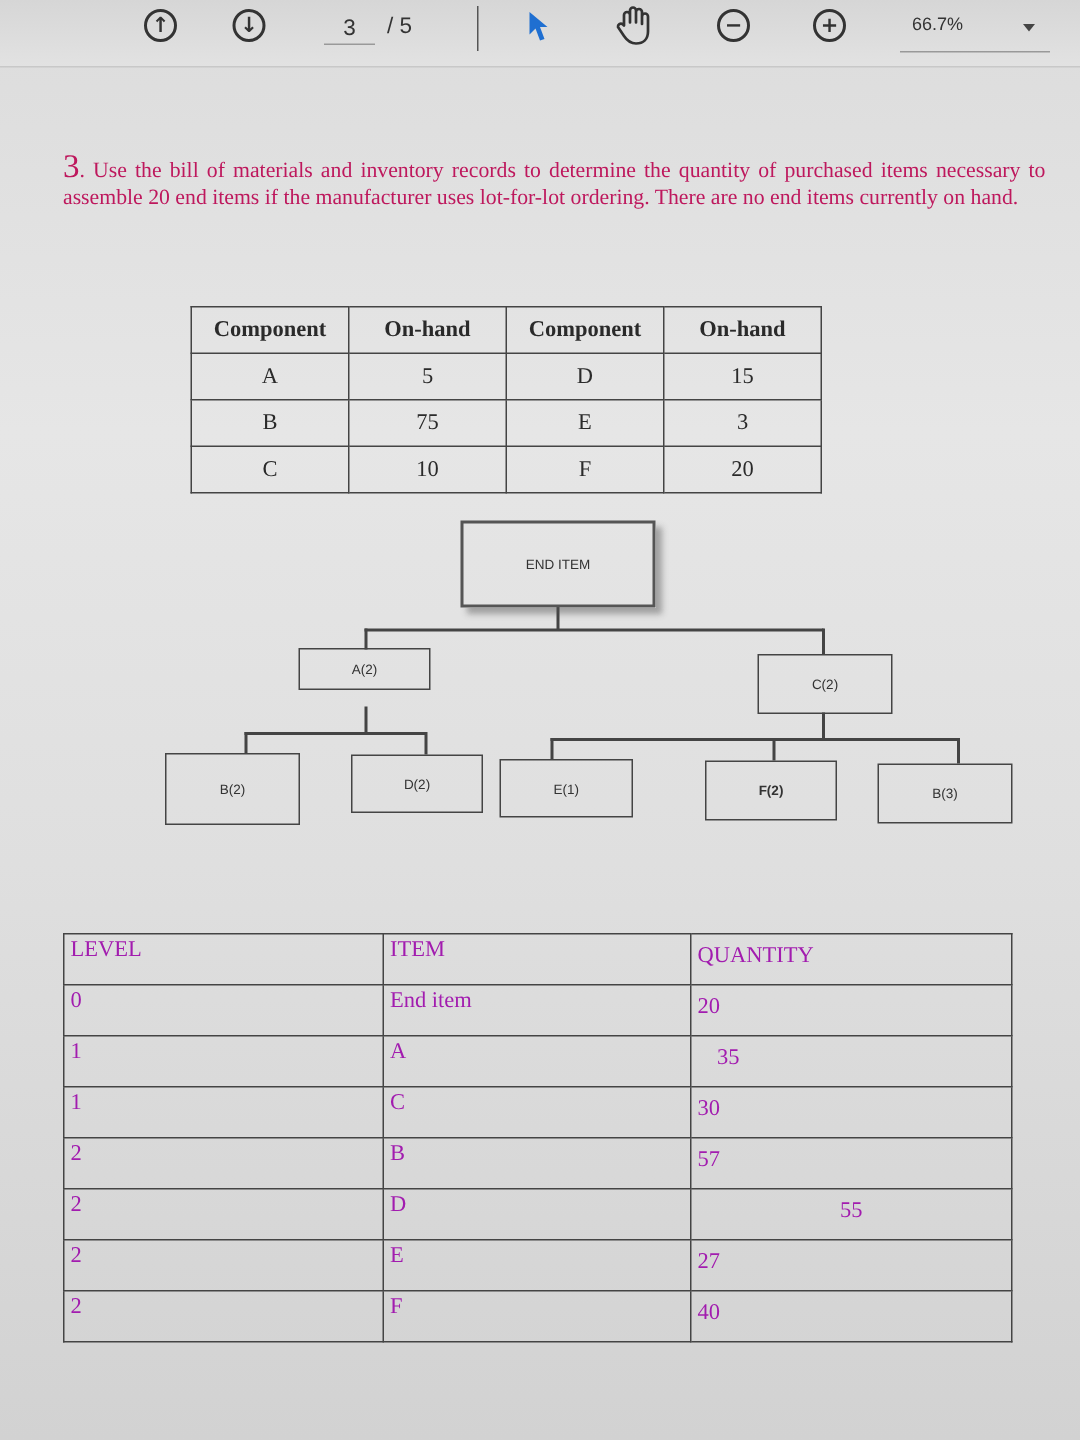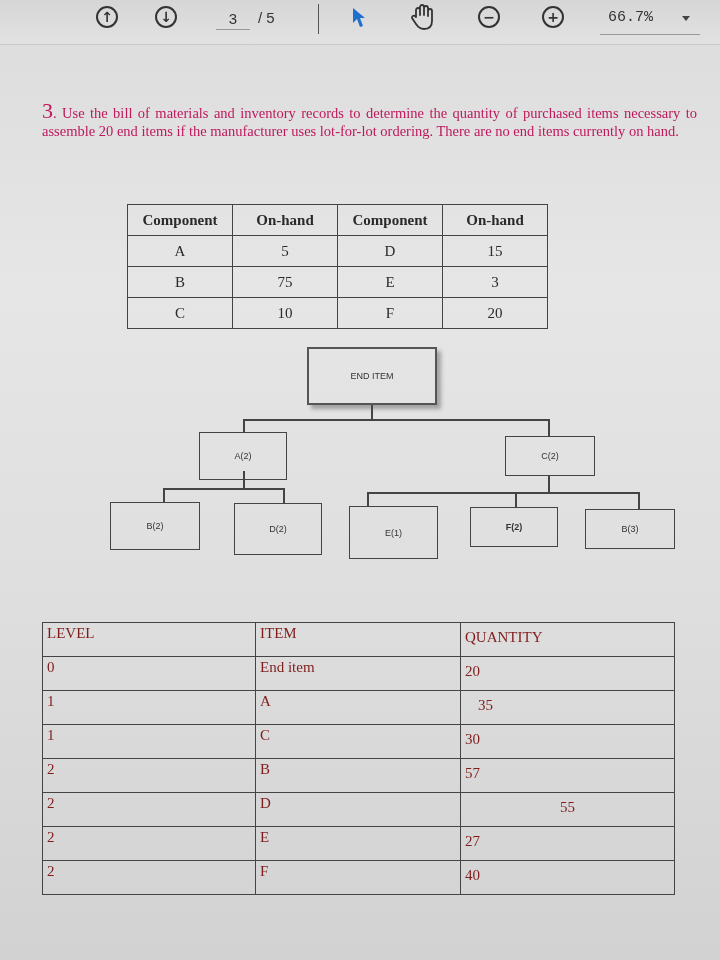--- a/index.html
+++ b/index.html
@@ -23,21 +23,21 @@
     .page-input {
       position: absolute; left: 216px; top: 7px; width: 34px; height: 22px; border: none;
       border-bottom: 1px solid #999; background: transparent; text-align: center;
       font-family: "Liberation Sans", sans-serif; font-size: 15px; color: #333; padding: 0;
     }
     .tb-sep { position: absolute; left: 318px; top: 4px; width: 1px; height: 30px; background: #555; }
     .zoom-select {
       position: absolute; left: 600px; top: 4px; width: 100px; height: 30px;
       border-bottom: 1px solid #999; cursor: pointer;
     }
-    .zoom-select .val { position: absolute; left: 8px; top: 5px; font-family: Liberation Mono, monospace; font-size: 15px; color: #333; }
+    .zoom-select .val { position: absolute; left: 8px; top: 5px; font-family: Liberation Sans, sans-serif; font-size: 12px; color: #333; }
     .zoom-select .caret { position: absolute; right: 10px; top: 12px; width: 0; height: 0;
       border-left: 4px solid transparent; border-right: 4px solid transparent; border-top: 5px solid #444; }
 
     .question {
       position: absolute; left: 42px; top: 102px; width: 655px;
       font-size: 14.5px; line-height: 18px; color: #be185d; text-align: justify;
     }
     .question .num { font-size: 22px; }
 
     table.onhand {
@@ -53,21 +53,21 @@
     .node {
       position: absolute; border: 1.5px solid #444; background: transparent;
       font-family: "Liberation Sans", sans-serif; font-size: 9px; color: #333;
       display: flex; align-items: center; justify-content: center; box-sizing: border-box;
     }
     .node.root { border: 2px solid #555; box-shadow: 4px 4px 4px rgba(80,80,80,0.45); }
     .line { position: absolute; background: #444; }
 
     table.levels {
       position: absolute; left: 42px; top: 622px; border-collapse: collapse;
-      font-size: 15px; color: #7f1d1d;
+      font-size: 15px; color: #a21caf;
     }
     table.levels td, table.levels th {
       border: 1.2px solid #444; text-align: left; vertical-align: top;
       padding: 2px 4px 0 4px; height: 27px; font-weight: normal;
     }
   </style>
 </head>
 <body>
 
 <div class="toolbar">
@@ -149,33 +149,33 @@
 
   <div class="line" style="left:548px;top:475px;width:2px;height:18px;"></div>
   <div class="line" style="left:367px;top:492px;width:272px;height:1.5px;"></div>
   <div class="line" style="left:367px;top:492px;width:1.5px;height:14px;"></div>
   <div class="line" style="left:515px;top:492px;width:1.5px;height:15px;"></div>
   <div class="line" style="left:638px;top:492px;width:1.5px;height:17px;"></div>
 
   <div class="node root" style="left:307px;top:347px;width:130px;height:58px;">
     <span>END ITEM</span>
   </div>
-  <div class="node" style="left:199px;top:432px;width:88px;height:48px;">
+  <div class="node" style="left:199px;top:432px;width:88px;height:28px;">
     <span>A(2)</span>
   </div>
   <div class="node" style="left:505px;top:436px;width:90px;height:40px;">
     <span>C(2)</span>
   </div>
   <div class="node" style="left:110px;top:502px;width:90px;height:48px;">
     <span>B(2)</span>
   </div>
-  <div class="node" style="left:234px;top:503px;width:88px;height:52px;align-items:center;">
+  <div class="node" style="left:234px;top:503px;width:88px;height:39px;align-items:center;">
     <span>D(2)</span>
   </div>
-  <div class="node" style="left:349px;top:506px;width:89px;height:53px;">
+  <div class="node" style="left:333px;top:506px;width:89px;height:39px;">
     <span>E(1)</span>
   </div>
   <div class="node" style="left:470px;top:507px;width:88px;height:40px;font-weight:bold;">
     <span>F(2)</span>
   </div>
   <div class="node" style="left:585px;top:509px;width:90px;height:40px;">
     <span>B(3)</span>
   </div>
 </div>
 

